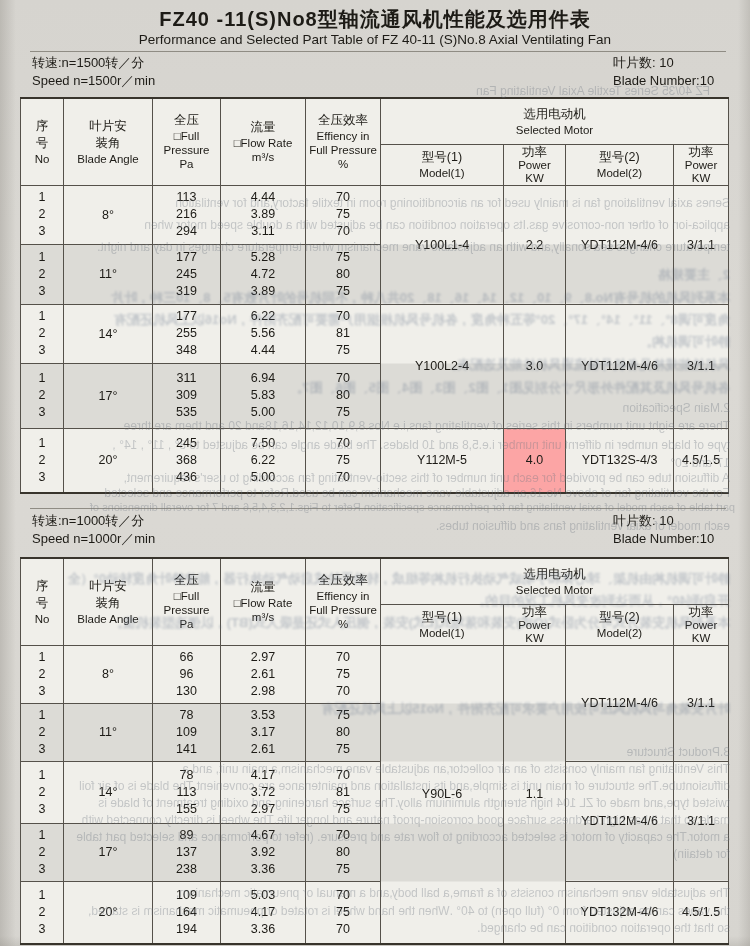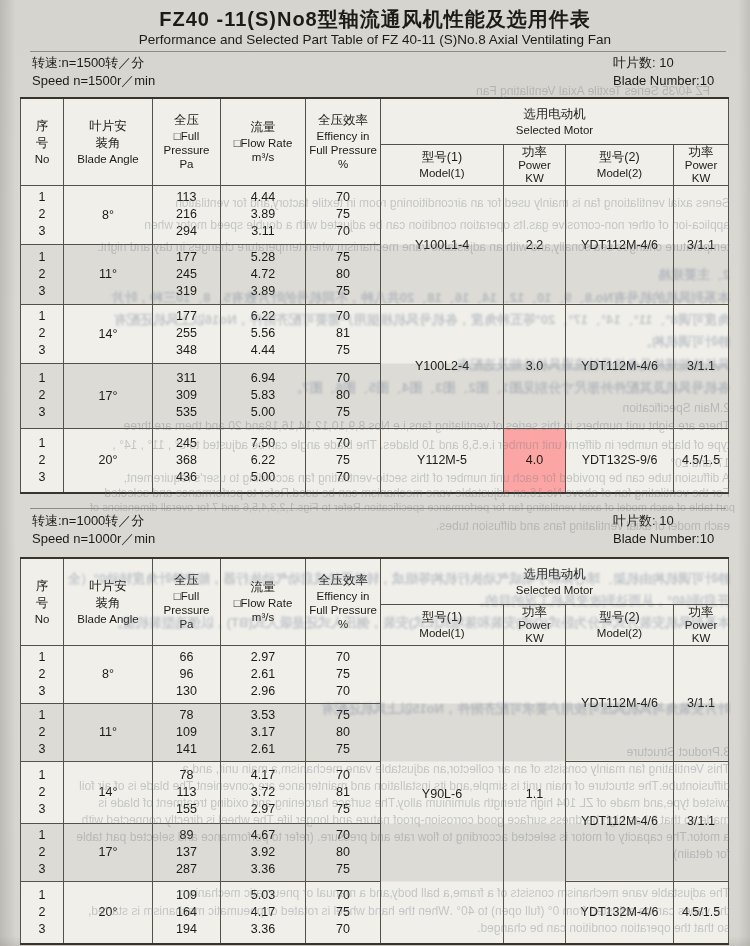--- a/index.html
+++ b/index.html
@@ -239,21 +239,21 @@
           <div class="ln">6.22</div>
           <div class="ln">5.00</div>
         </td>
         <td>
           <div class="ln">70</div>
           <div class="ln">75</div>
           <div class="ln">70</div>
         </td>
         <td rowspan="1" style="background: rgb(240, 239, 234);">Y112M-5</td>
         <td rowspan="1" style="background: #fca5a5;">4.0</td>
-        <td rowspan="1" style="background: rgb(240, 239, 234);">YDT132S-9/6</td>
+        <td rowspan="1" style="background: rgb(240, 239, 234);">YDT132S-4/3</td>
         <td rowspan="1" style="background: rgb(240, 239, 234);">4.5/1.5</td>
       </tr>
     </tbody>
 </table>
 
 <div class="rule" style="top:508px"></div>
 <div class="info" style="top:512px;left:32px">
   <div>转速:n=1000转／分</div>
   <div>Speed n=1000r／min</div>
 </div>
@@ -338,21 +338,21 @@
         </td>
         <td>8°</td>
         <td>
           <div class="ln">66</div>
           <div class="ln">96</div>
           <div class="ln">130</div>
         </td>
         <td>
           <div class="ln">2.97</div>
           <div class="ln">2.61</div>
-          <div class="ln">2.96</div>
+          <div class="ln">2.98</div>
         </td>
         <td>
           <div class="ln">70</div>
           <div class="ln">75</div>
           <div class="ln">70</div>
         </td>
         <td rowspan="5" style="background: linear-gradient(rgb(240, 239, 234) 0px, rgb(240, 239, 234) 58px, rgb(220, 219, 214) 58px, rgb(220, 219, 214) 116px, rgb(240, 239, 234) 116px, rgb(240, 239, 234) 178px, rgb(220, 219, 214) 178px, rgb(220, 219, 214) 236px, rgb(240, 239, 234) 236px, rgb(240, 239, 234) 299px);">Y90L-6</td>
         <td rowspan="5" style="background: linear-gradient(rgb(240, 239, 234) 0px, rgb(240, 239, 234) 58px, rgb(220, 219, 214) 58px, rgb(220, 219, 214) 116px, rgb(240, 239, 234) 116px, rgb(240, 239, 234) 178px, rgb(220, 219, 214) 178px, rgb(220, 219, 214) 236px, rgb(240, 239, 234) 236px, rgb(240, 239, 234) 299px);">1.1</td>
         <td rowspan="2" style="background: linear-gradient(rgb(240, 239, 234) 0px, rgb(240, 239, 234) 58px, rgb(220, 219, 214) 58px, rgb(220, 219, 214) 116px);">YDT112M-4/6</td>
         <td rowspan="2" style="background: linear-gradient(rgb(240, 239, 234) 0px, rgb(240, 239, 234) 58px, rgb(220, 219, 214) 58px, rgb(220, 219, 214) 116px);">3/1.1</td>
@@ -408,21 +408,21 @@
       <tr style="height: 58px;">
         <td class="shade">
           <div class="ln">1</div>
           <div class="ln">2</div>
           <div class="ln">3</div>
         </td>
         <td class="shade">17°</td>
         <td class="shade">
           <div class="ln">89</div>
           <div class="ln">137</div>
-          <div class="ln">287</div>
+          <div class="ln">238</div>
         </td>
         <td class="shade">
           <div class="ln">4.67</div>
           <div class="ln">3.92</div>
           <div class="ln">3.36</div>
         </td>
         <td class="shade">
           <div class="ln">70</div>
           <div class="ln">80</div>
           <div class="ln">75</div>

